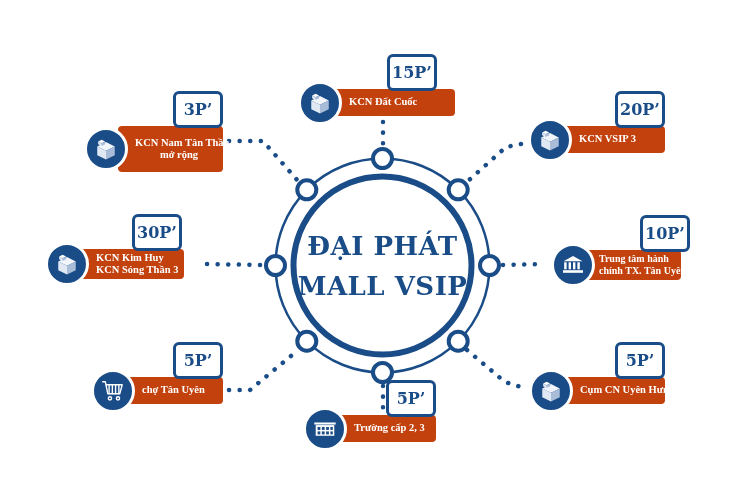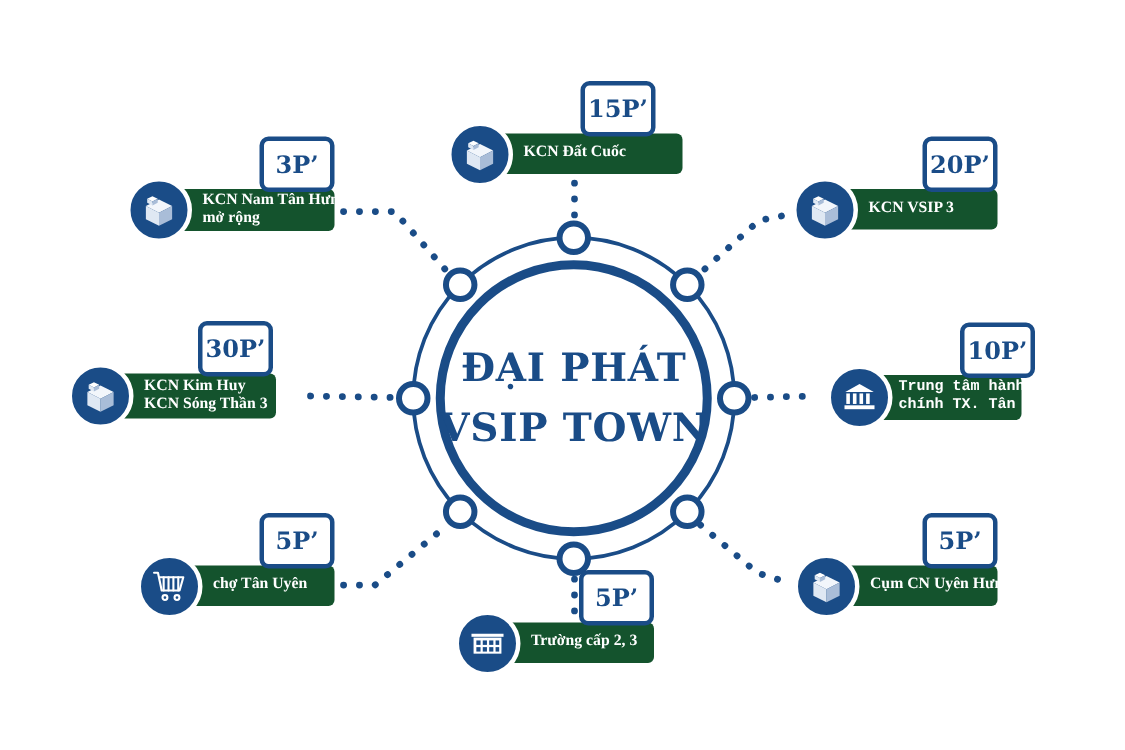--- a/index.html
+++ b/index.html
@@ -12,21 +12,21 @@
   
   .center-label {
     position:absolute; left:262px; top:226px; width:241px;
     text-align:center; color:#1a4c87; font-family:"DejaVu Serif", serif;
     font-weight:bold; font-size:26px; line-height:40px; letter-spacing:0.5px;
   }
 
   
   .loc { position:absolute; }
   .bar {
-    position:relative; height:100%; background:#14532d; border-radius:4px;
+    position:relative; height:100%; background:#c2410c; border-radius:4px;
     display:flex; flex-direction:column; justify-content:center;
     padding-left:17px; box-sizing:border-box; color:#ffffff;
     font-weight:bold; font-size:10.5px; line-height:12.5px;
     white-space:nowrap;
   }
   .bar .line:empty { display:none; }
   .badge {
     position:absolute; bottom:100%; width:44px; height:31px;
     margin-bottom:-2px;
     background:#ffffff; border:3px solid #1a4c87; border-radius:6px;
@@ -35,31 +35,31 @@
     z-index:3;
   }
   .icon-circle {
     position:absolute; left:-34px; top:50%; transform:translateY(-50%);
     width:38px; height:38px; border-radius:50%;
     background:#1a4c87; border:3px solid #ffffff;
     display:flex; align-items:center; justify-content:center; z-index:2;
   }
 
   
-  .loc1 { left:118px; top:126px; width:105px; height:28px; }
+  .loc1 { left:118px; top:126px; width:105px; height:46px;text-align:center; }
   .loc1 .badge { right:0; }
   .loc2 { left:332px; top:89px;  width:123px; height:27px; }
   .loc2 .badge { right:18px; }
   .loc3 { left:562px; top:126px; width:103px; height:27px; }
   .loc3 .badge { right:0; }
   .loc4 { left:79px;  top:249px; width:105px; height:30px; }
   .loc4 .badge { right:2px; }
   .loc5 { left:585px; top:250px; width:96px;  height:30px; }
   .loc5 .badge { right:-9px; }
-  .loc5 .bar { font-size:10px; padding-left:14px;font-family:Liberation Mono, monospace; }
+  .loc5 .bar { font-size:10px; padding-left:14px; }
   .loc6 { left:125px; top:377px; width:98px;  height:27px; }
   .loc6 .badge { right:0; }
   .loc7 { left:337px; top:415px; width:99px;  height:27px; }
   .loc7 .badge { right:0; }
   .loc8 { left:563px; top:377px; width:102px; height:27px; }
   .loc8 .badge { right:0; }
 </style>
 </head>
 <body>
 
@@ -90,29 +90,29 @@
         <circle cx="382.5" cy="372.5" r="9.5"></circle>
         <circle cx="306.8" cy="341.2" r="9.5"></circle>
         <circle cx="275.5" cy="265.5" r="9.5"></circle>
         <circle cx="306.8" cy="189.8" r="9.5"></circle>
       </g>
     </g>
   </svg>
 
   <div class="center-label">
     <div>ĐẠI PHÁT</div>
-    <div>VSIP TOWN</div>
+    <div>MALL VSIP</div>
   </div>
 
   <div class="loc loc1">
     <div class="badge">
       <span>3P’</span>
     </div>
     <div class="bar">
-      <span class="line">KCN Nam Tân Hưng</span>
+      <span class="line">KCN Nam Tân Thần</span>
       <span class="line">mở rộng</span>
     </div>
     <div class="icon-circle">
       <svg width="28" height="28" viewBox="0 0 32 32">
         <polygon points="16,8 26,13 16,18 6,13" fill="#f2f6fb"></polygon>
         <polygon points="6,13 16,18 16,28 6,23" fill="#dfe8f3"></polygon>
         <polygon points="26,13 16,18 16,28 26,23" fill="#a9bdd8"></polygon>
         <polygon points="11,5.5 15,7.5 11,9.5 7,7.5" fill="#ffffff"></polygon>
         <polygon points="7,7.5 11,9.5 11,12.5 7,10.5" fill="#dfe8f3"></polygon>
         <polygon points="15,7.5 11,9.5 11,12.5 15,10.5" fill="#a9bdd8"></polygon>

